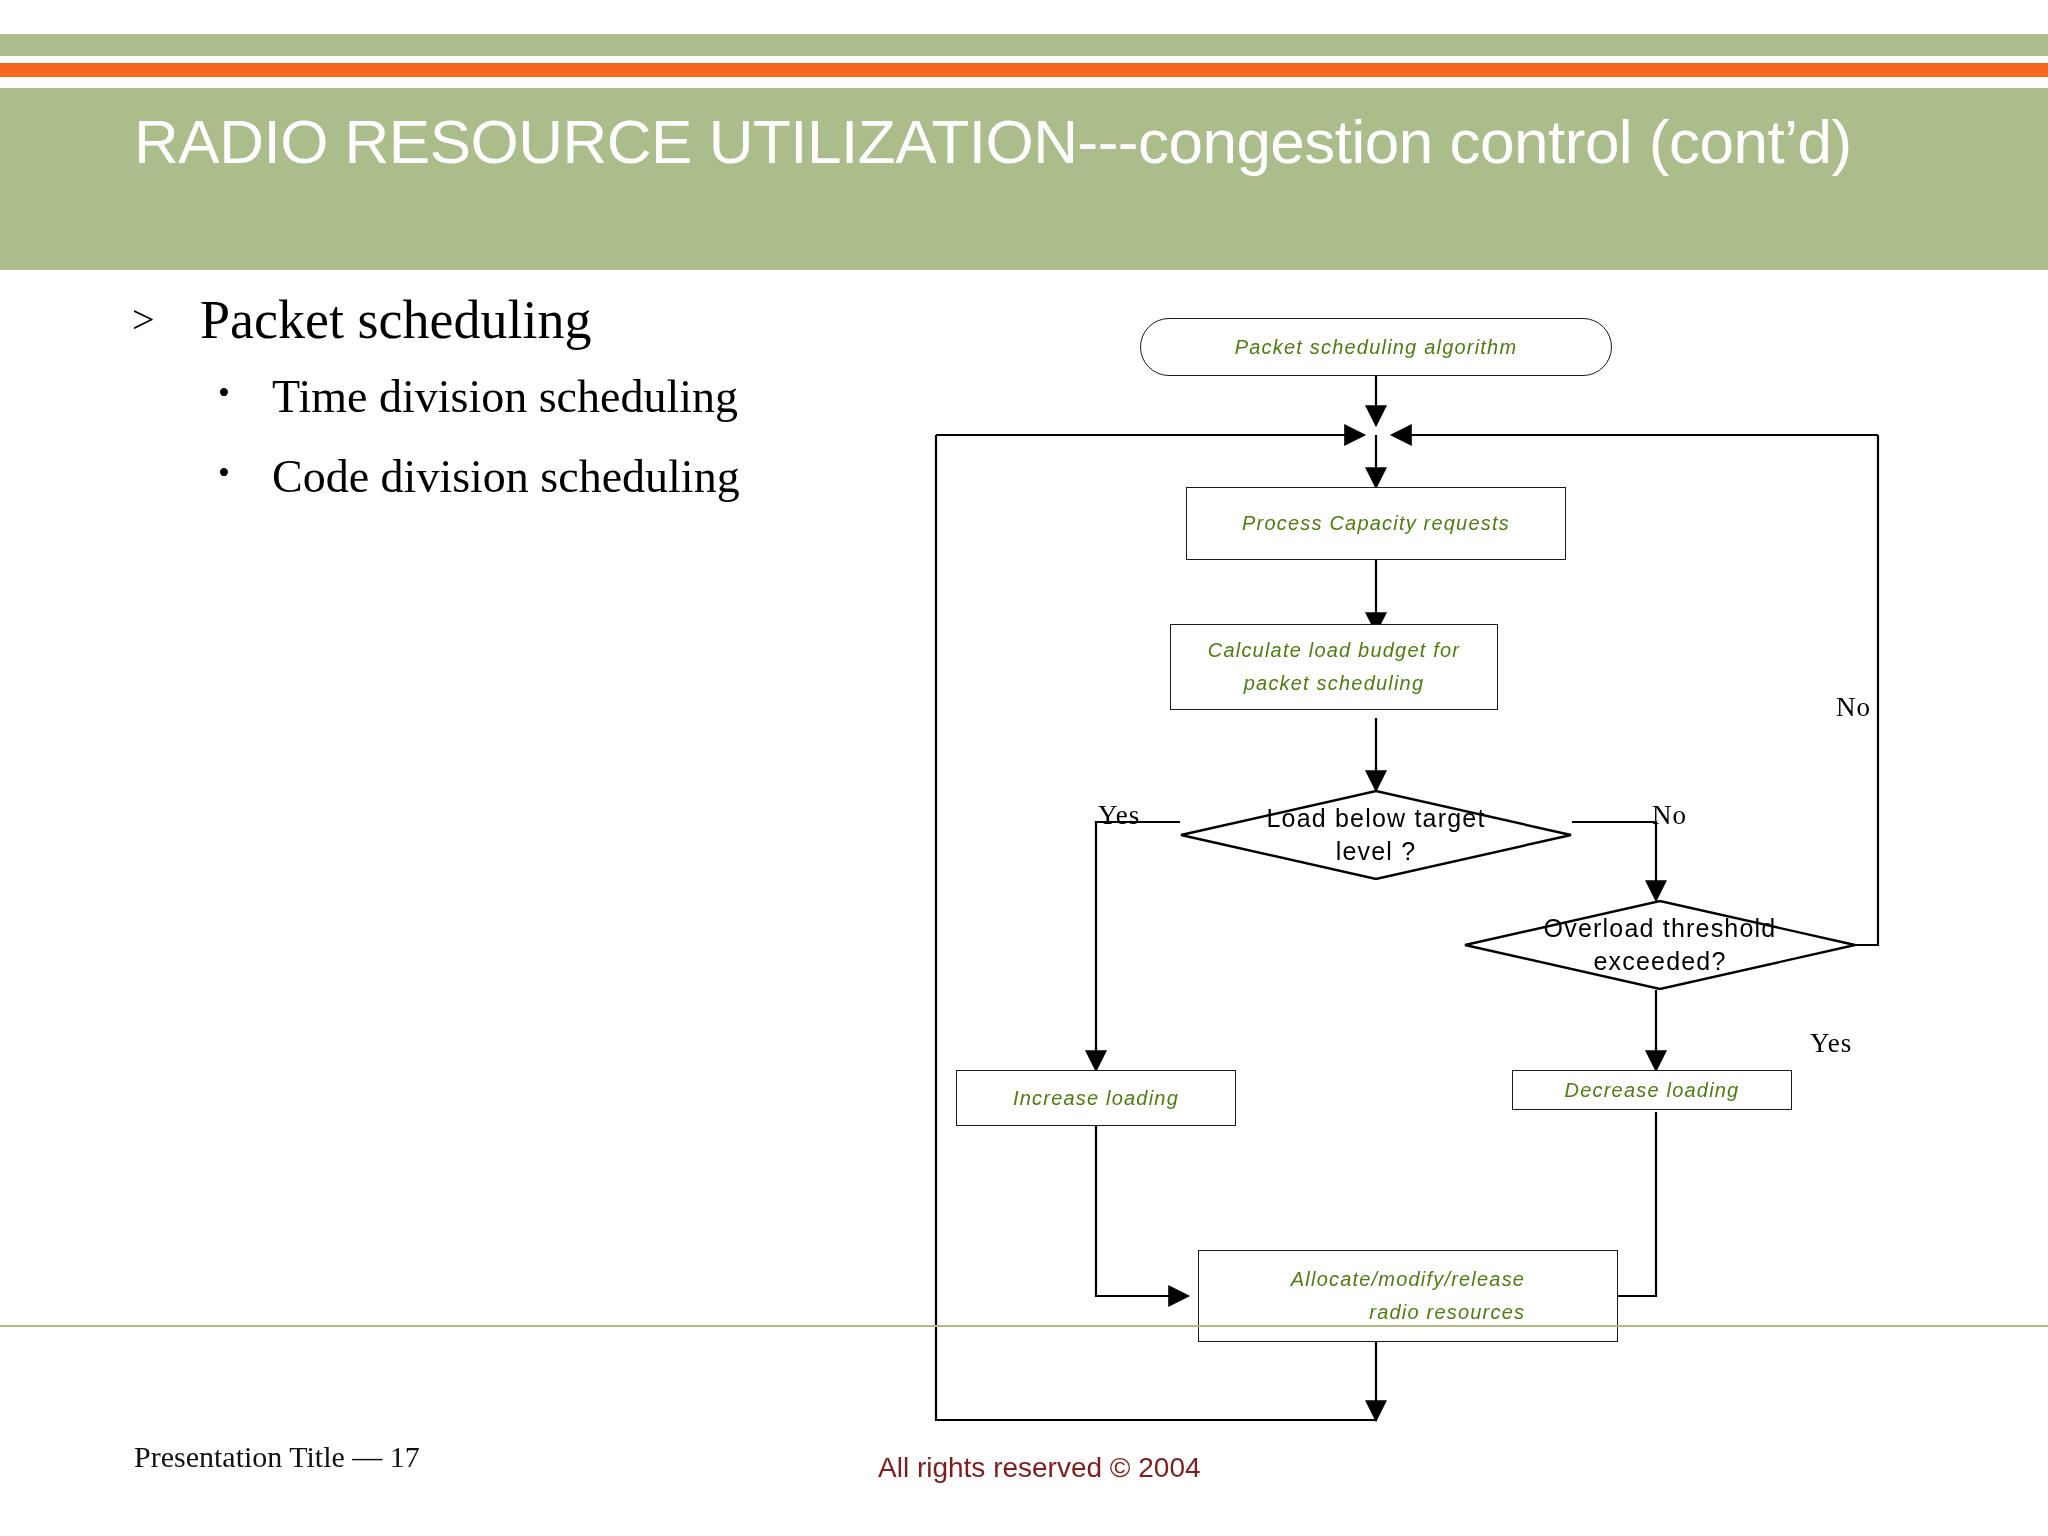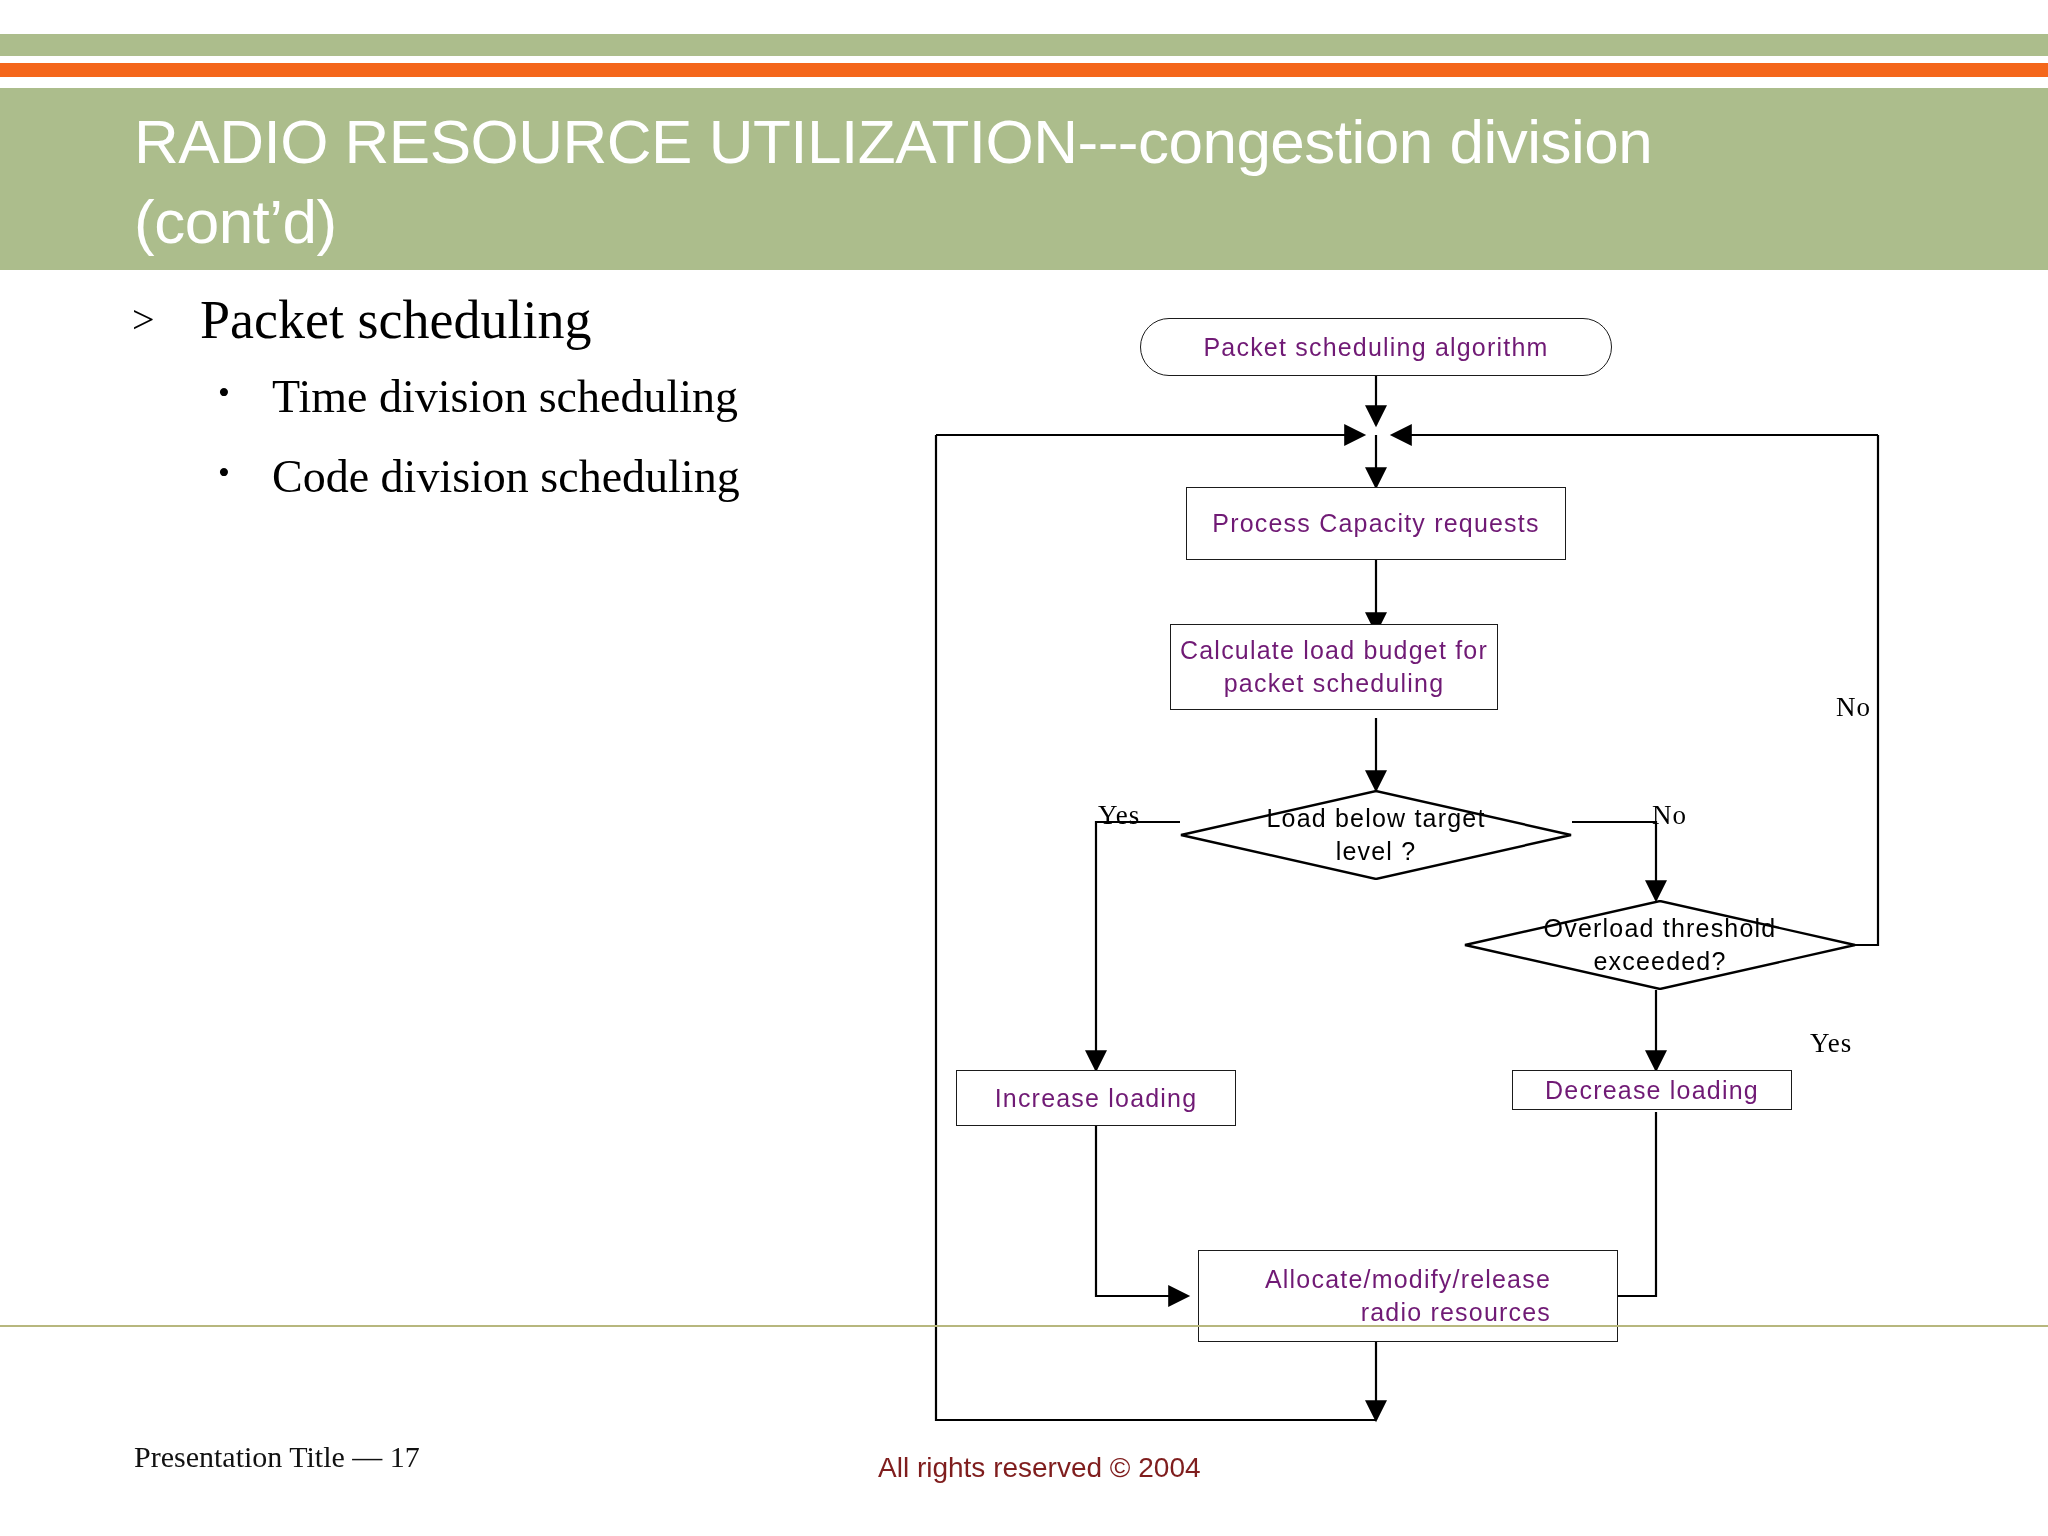--- a/index.html
+++ b/index.html
@@ -67,28 +67,29 @@
     line-height:54px;
   }
 
   
   .flow{position:absolute;left:0;top:0;width:2048px;height:1536px;}
   .node{
     position:absolute;
     box-sizing:border-box;
     border:1.6px solid #1b1b1b;
     background:#ffffff;
-    color:#701a75;
+    color:#4d7c0f;
     display:flex;align-items:center;justify-content:center;
     text-align:center;
     font-family:"Liberation Sans", sans-serif;
-    font-size:25px;
+    font-size:20px;
     line-height:33px;
     letter-spacing:1.2px;
     white-space:pre-line;
+    font-style:italic;
   }
   .oval{border-radius:999px;}
   .diamond-wrap{position:absolute;}
   .diamond-shape{position:absolute;inset:0;}
   .diamond-label{
     position:absolute;inset:0;
     display:flex;align-items:center;justify-content:center;
     text-align:center;
     font-family:"Liberation Sans", sans-serif;
     font-size:25px;line-height:33px;letter-spacing:1.2px;
@@ -119,21 +120,21 @@
 </style>
 </head>
 <body>
 
 <div class="slide">
 
   <div class="bar-green-top"></div>
   <div class="bar-orange"></div>
 
   <div class="title-band"></div>
-  <div class="title-text">RADIO RESOURCE UTILIZATION---congestion division (cont’d)</div>
+  <div class="title-text">RADIO RESOURCE UTILIZATION---congestion control (cont’d)</div>
 
   <div class="bullets">
 
     <div class="b1">
       <span class="marker">&gt;</span>
       <span>Packet scheduling</span>
     </div>
 
     <div class="b2">
       <span class="marker">•</span>

